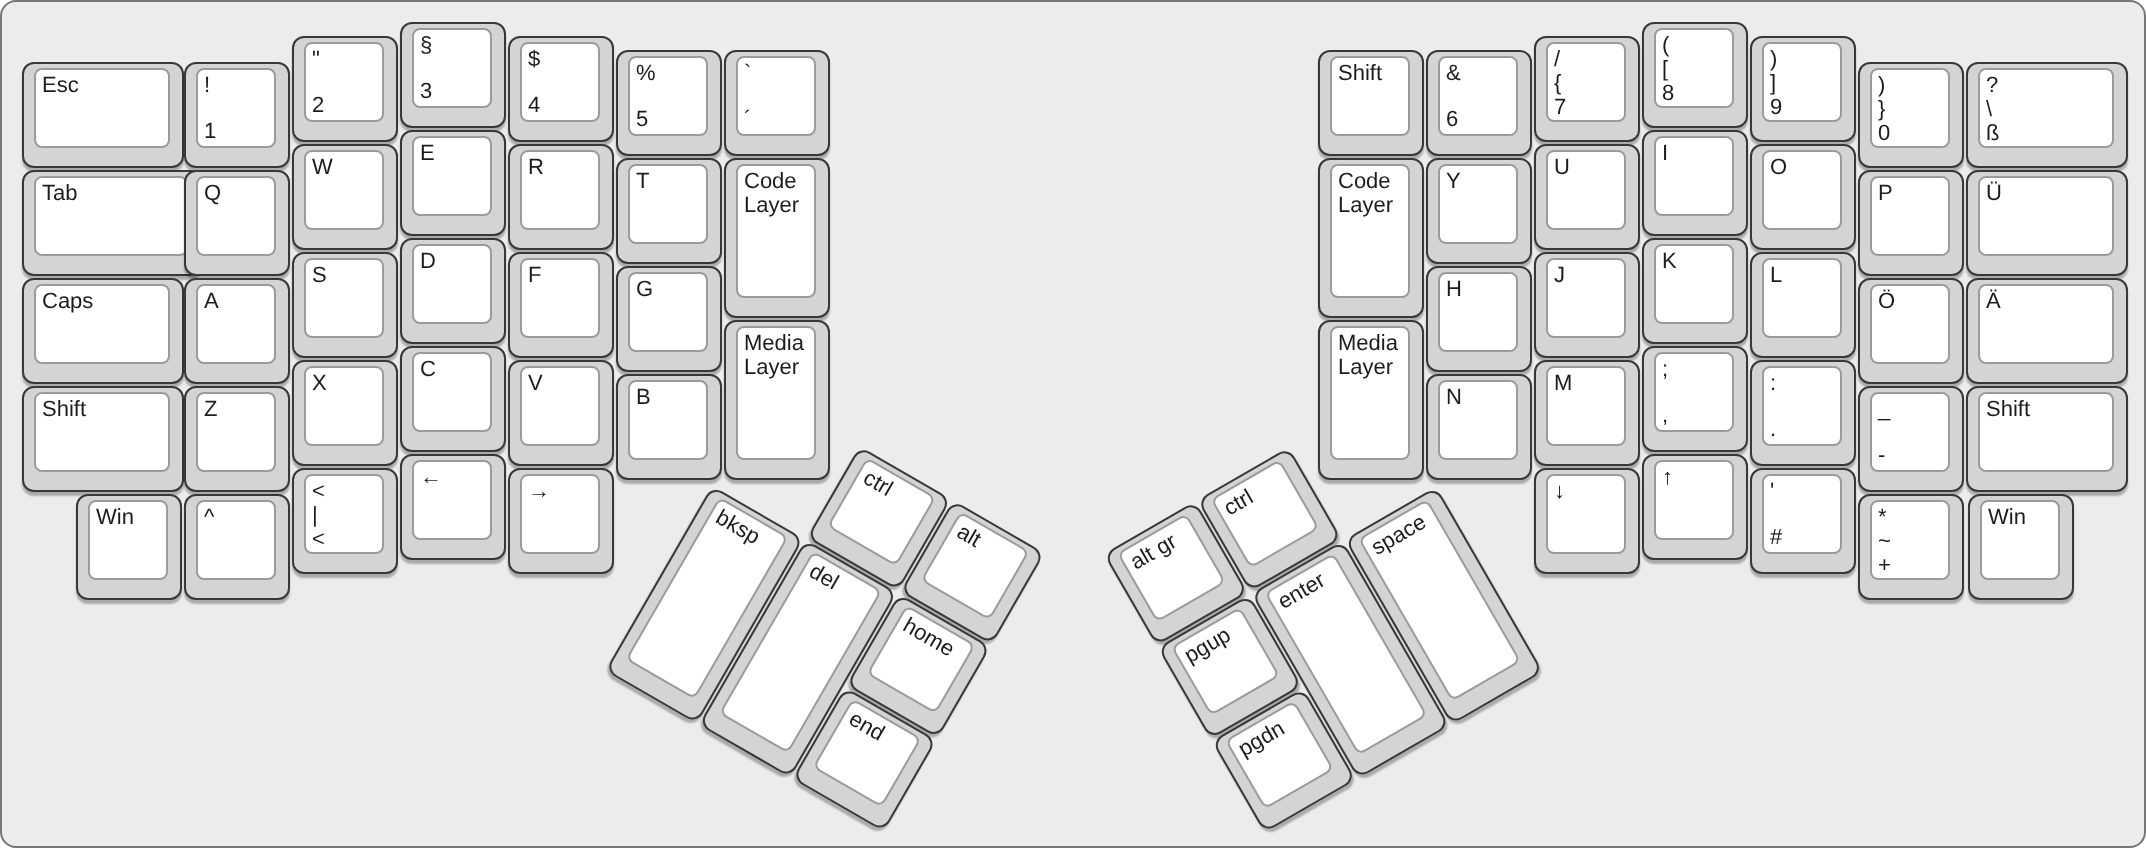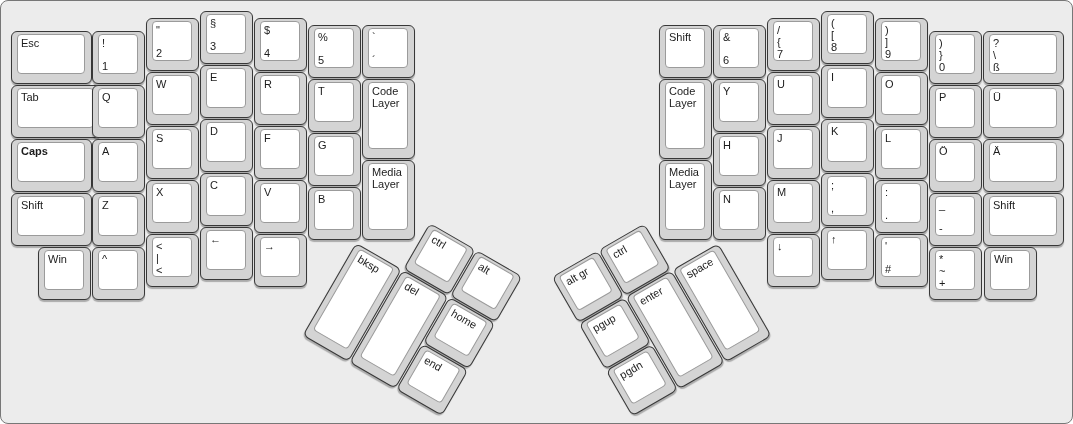--- a/index.html
+++ b/index.html
@@ -53,21 +53,21 @@
       <div class="key" style="left: 10px; top: 30px; width: 81px; height: 53px;">
         <div class="keytop">
           <span class="lbl">Esc</span>
         </div>
       </div>
       <div class="key" style="left: 10px; top: 84px; width: 90px; height: 53px;">
         <div class="keytop">
           <span class="lbl">Tab</span>
         </div>
       </div>
-      <div class="key" style="left: 10px; top: 138px; width: 81px; height: 53px; font-weight: bold;">
+      <div class="key" style="left: 10px; top: 138px; width: 81px; height: 53px;">
         <div class="keytop">
           <span class="lbl">Caps</span>
         </div>
       </div>
       <div class="key" style="left: 10px; top: 192px; width: 81px; height: 53px;">
         <div class="keytop">
           <span class="lbl">Shift</span>
         </div>
       </div>
       <div class="key" style="left: 37px; top: 246px; width: 53px; height: 53px;">

